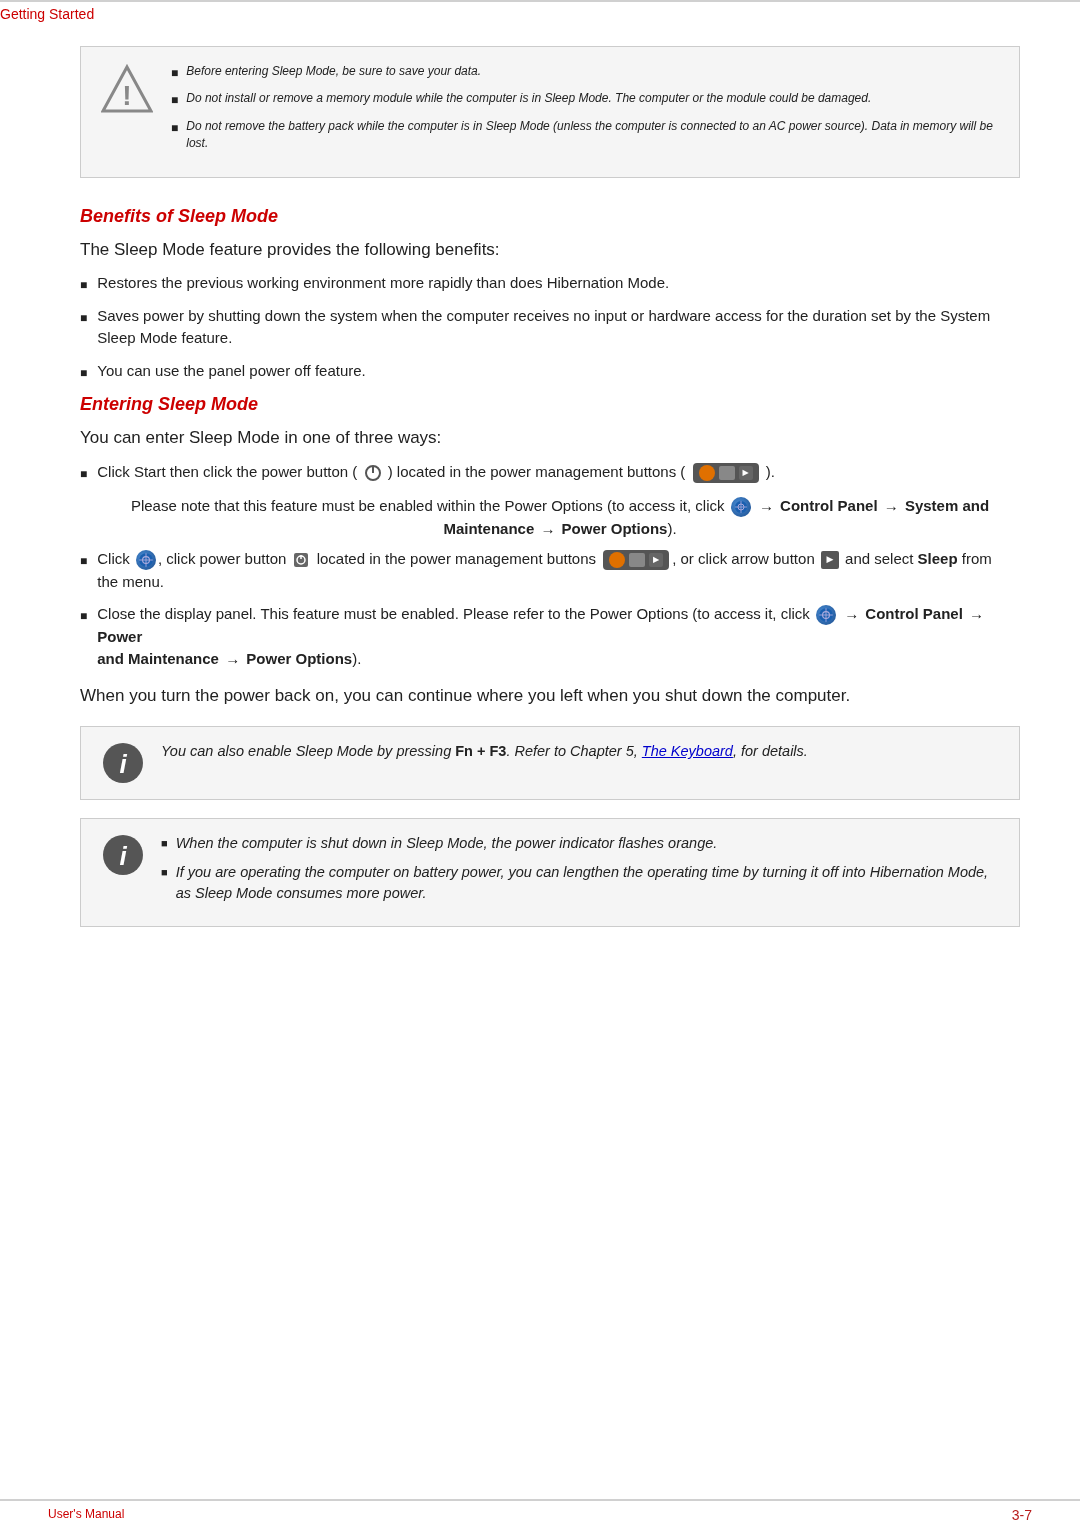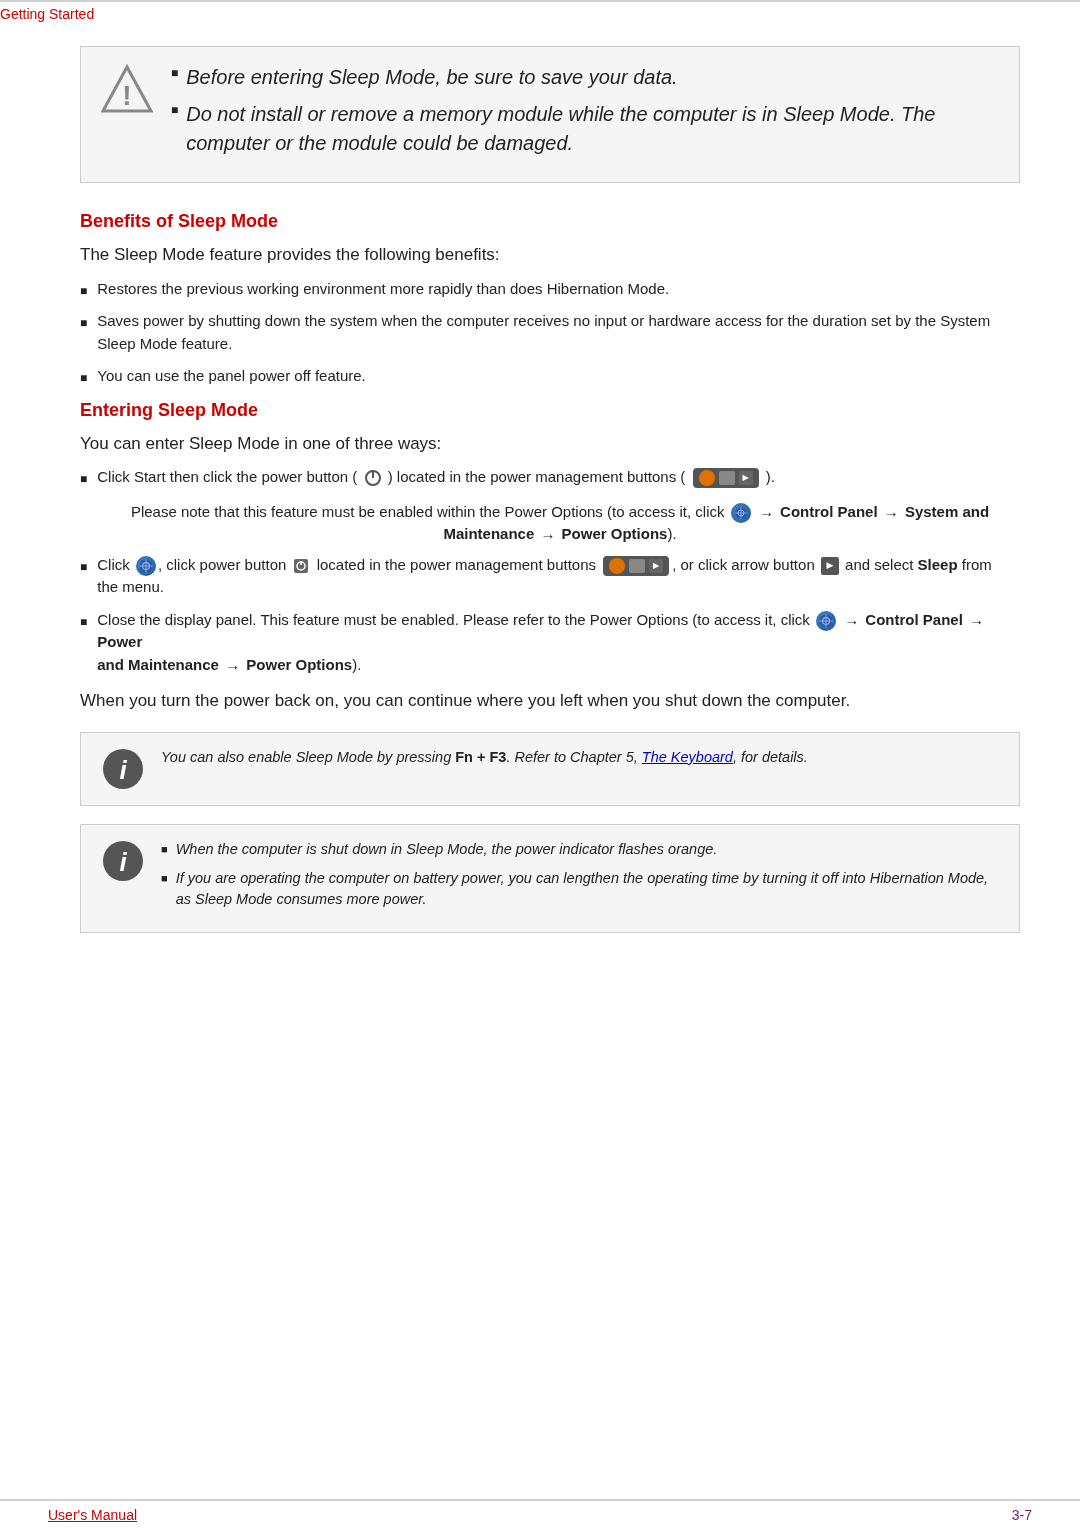--- a/index.html
+++ b/index.html
@@ -51,36 +51,37 @@
 
     .warning-list {
       list-style: none;
       padding: 0;
     }
 
     .warning-list li {
       display: flex;
       gap: 8px;
       font-style: italic;
-      font-size: 20px;
+      font-size: 12px;
       margin-bottom: 8px;
       line-height: 1.45;
     }
 
     .warning-list li::before {
       content: "■";
       font-style: normal;
       flex-shrink: 0;
       font-size: 12px;
       margin-top: 2px;
     }
 
     
     .section-heading {
       color: #cc0000;
+      font-style: italic;
       font-weight: bold;
       font-size: 18px;
       margin-bottom: 10px;
       margin-top: 8px;
     }
 
     
     .body-text {
       font-size: 17px;
       line-height: 1.5;
@@ -262,26 +263,25 @@
       left: 0;
       right: 0;
       border-top: 2px solid #d0d0d0;
       display: flex;
       justify-content: space-between;
       padding: 6px 48px;
     }
 
     .bottom-bar-left {
       color: #cc0000;
-      font-size: 14px;
-      text-decoration: underline;
+      font-size: 12px;
     }
 
     .bottom-bar-right {
-      color: #701a75;
+      color: #b91c1c;
       font-size: 14px;
     }
 
     strong {
       font-weight: bold;
       font-style: normal;
     }
 
     .sub-text {
       margin-left: 20px;
@@ -304,20 +304,21 @@
     <div class="warning-icon">
       
       <svg viewBox="0 0 52 52" xmlns="http://www.w3.org/2000/svg">
         <polygon points="26,4 50,48 2,48" fill="none" stroke="#888" stroke-width="3"></polygon>
         <text x="26" y="42" text-anchor="middle" font-size="28" font-weight="bold" fill="#888">!</text>
       </svg>
     </div>
     <ul class="warning-list">
       <li>Before entering Sleep Mode, be sure to save your data.</li>
       <li>Do not install or remove a memory module while the computer is in Sleep Mode. The computer or the module could be damaged.</li>
+      <li>Do not remove the battery pack while the computer is in Sleep Mode (unless the computer is connected to an AC power source). Data in memory will be lost.</li>
     </ul>
   </div>
 
   <h2 class="section-heading">Benefits of Sleep Mode</h2>
   <p class="body-text">The Sleep Mode feature provides the following benefits:</p>
   <ul class="bullet-list">
     <li>Restores the previous working environment more rapidly than does Hibernation Mode.</li>
     <li>Saves power by shutting down the system when the computer receives no input or hardware access for the duration set by the System Sleep Mode feature.</li>
     <li>You can use the panel power off feature.</li>
   </ul>

